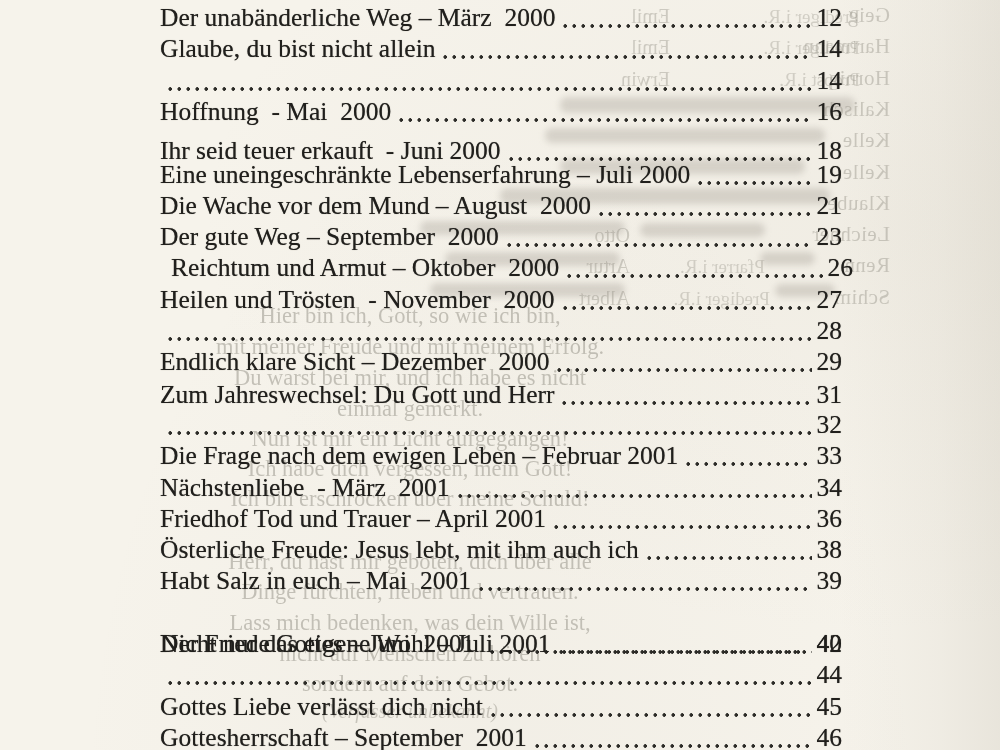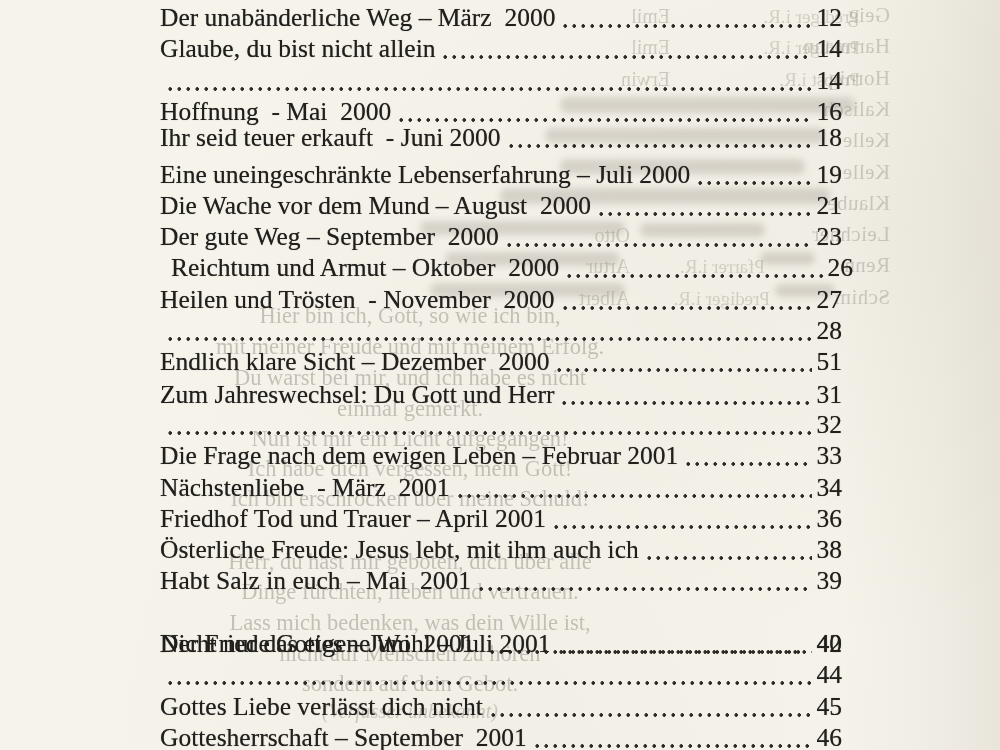--- a/index.html
+++ b/index.html
@@ -108,21 +108,21 @@
   </div>
       <div class="toc-row" style="top: 64.6px;">
     <div class="toc-leader"></div>
     <span class="toc-page">14</span>
   </div>
       <div class="toc-row" style="top: 95.9px;">
     <span class="toc-title">Hoffnung  - Mai  2000</span>
     <div class="toc-leader"></div>
     <span class="toc-page">16</span>
   </div>
-      <div class="toc-row" style="top: 122px; text-align: right;">
+      <div class="toc-row" style="top: 135px; text-align: right;">
     <span class="toc-title">Ihr seid teuer erkauft  - Juni 2000</span>
     <div class="toc-leader"></div>
     <span class="toc-page">18</span>
   </div>
       <div class="toc-row" style="top: 158.5px;">
     <span class="toc-title">Eine uneingeschränkte Lebenserfahrung – Juli 2000</span>
     <div class="toc-leader"></div>
     <span class="toc-page">19</span>
   </div>
       <div class="toc-row" style="top: 189.8px;">
@@ -145,21 +145,21 @@
     <div class="toc-leader"></div>
     <span class="toc-page">27</span>
   </div>
       <div class="toc-row" style="top: 315px;">
     <div class="toc-leader"></div>
     <span class="toc-page">28</span>
   </div>
       <div class="toc-row" style="top: 346.3px;">
     <span class="toc-title">Endlich klare Sicht – Dezember  2000</span>
     <div class="toc-leader"></div>
-    <span class="toc-page">51</span>
+    <span class="toc-page">29</span>
   </div>
       <div class="toc-row" style="top: 379px;">
     <span class="toc-title">Zum Jahreswechsel: Du Gott und Herr</span>
     <div class="toc-leader"></div>
     <span class="toc-page">31</span>
   </div>
       <div class="toc-row" style="top: 408.9px;">
     <div class="toc-leader"></div>
     <span class="toc-page">32</span>
   </div>

